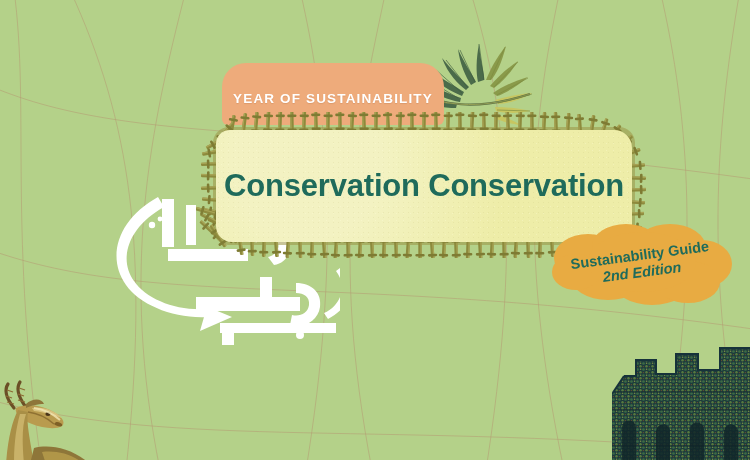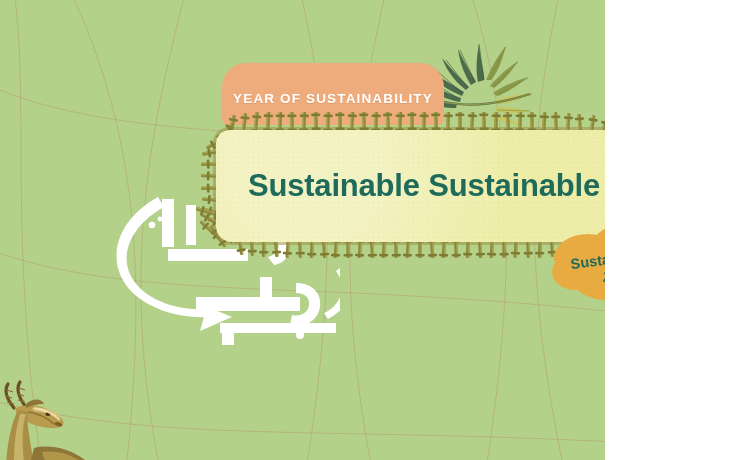--- a/index.html
+++ b/index.html
@@ -3,21 +3,21 @@
 <meta charset="utf-8">
 <style>
   * { box-sizing: border-box; margin: 0; padding: 0; }
   html, body {
     width: 750px; height: 460px;
     overflow: hidden;
     font-family: "Liberation Sans", sans-serif;
   }
   #stage {
     position: relative;
-    width: 605px; height: 460px;
+    width: 750px; height: 460px;
     background: #b4d189;
     overflow: hidden;
     text-decoration: underline;
   }
 
   
   #bg-lines {
     position: absolute; inset: 0;
     width: 750px; height: 460px;
   }
@@ -509,21 +509,21 @@
         <g transform="translate(14,118) rotate(132)">
             <use href="#straw"></use>
           </g>
         <g transform="translate(22,124) rotate(146)">
             <use href="#straw"></use>
           </g>
       </g>
     </svg>
 
     <div id="card-face">
-      <span id="card-title">Sustainable Sustainable</span>
+      <span id="card-title">Conservation Conservation</span>
     </div>
   </div>
 
   <div id="guide-badge">
     <svg viewBox="0 0 186 96" width="186" height="96" aria-hidden="true">
       <g fill="#e8ab42">
         <ellipse cx="40" cy="42" rx="34" ry="24"></ellipse>
         <ellipse cx="78" cy="30" rx="34" ry="22"></ellipse>
         <ellipse cx="122" cy="32" rx="36" ry="24"></ellipse>
         <ellipse cx="154" cy="48" rx="30" ry="24"></ellipse>

